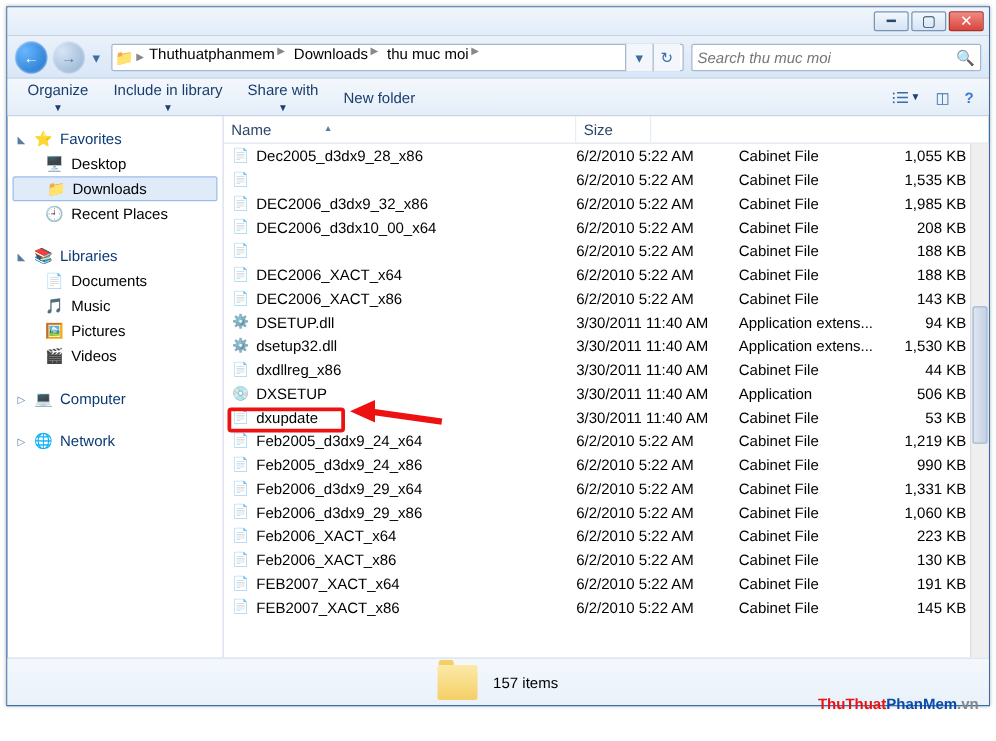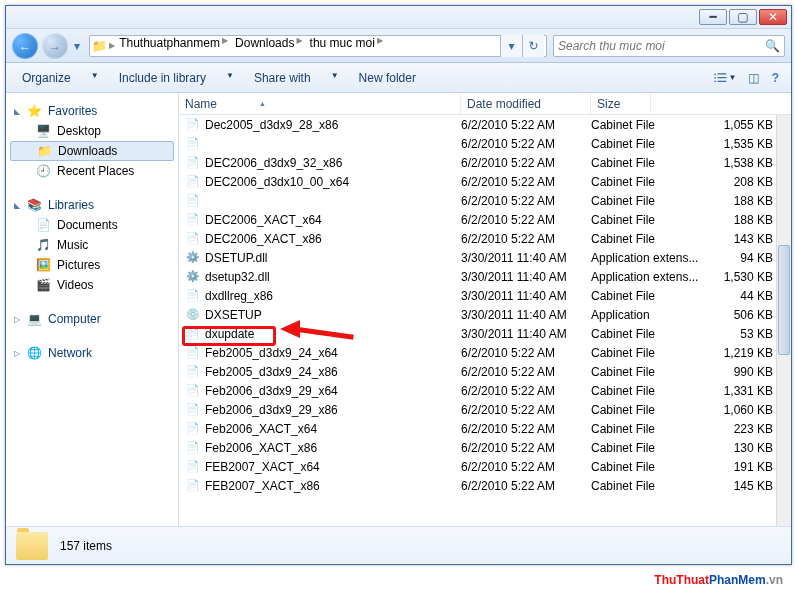--- a/index.html
+++ b/index.html
@@ -16,21 +16,21 @@
 .chev { width: 10px; text-align: center; color: #3a6ea5; margin-right: 4px; }
 .addrbox { flex: 1; height: 22px; border: 1px solid #a6b8cf; background: #fff; display: flex; align-items: center; padding: 0 2px; border-radius: 2px; }
 .crumb { padding: 0 3px; display: flex; gap: 1px; height: 100%; }
 .crumbsep { color: #888; font-size: 8px; padding: 0 1px; }
 .addrctl { width: 22px; height: 22px; border-left: 1px solid #a6b8cf; background: #f3f6fb; display: flex; align-items: center; justify-content: center; color: #3a6ea5; }
 .searchbox { width: 232px; height: 22px; border: 1px solid #a6b8cf; background: #fff; display: flex; align-items: center; padding: 0 4px; border-radius: 2px; margin-left: 3px; }
 .searchbox input { border: 0; flex: 1; font-style: italic; color: #888; outline: none; }
 .searchbox .sicon { color: #3a6ea5; }
 
 .toolbar { height: 30px; background: linear-gradient(#f4f8fd,#e4edf8); border-bottom: 1px solid #c5d3e5; display: flex; align-items: center; padding: 0 8px; gap: 4px; }
-.tbtn { padding: 3px 8px; color: #1a3e6e; display: flex; align-items: flex-start; gap: 20px; border-radius: 2px; }
+.tbtn { padding: 3px 8px; color: #1a3e6e; display: flex; align-items: center; gap: 3px; border-radius: 2px; flex-direction: column; }
 .tdrop { font-size: 8px; color: #1a3e6e; }
 .tspacer { flex: 1; }
 .ticon { padding: 2px 4px; color: #3a6ea5; display: flex; align-items: center; gap: 1px; }
 
 .body { flex: 1; display: flex; min-height: 0; }
 .nav { width: 173px; border-right: 1px solid #d6dee9; padding: 8px 0 0 0; overflow-y: auto; }
 .navgrp { margin-bottom: 14px; }
 .navhdr, .navitem { display: flex; align-items: center; height: 20px; padding: 0 6px 0 14px; gap: 5px; }
 .navhdr { color: #0b3a74; padding-left: 8px; }
 .navhdr .tri { font-size: 8px; color: #5b7ca1; width: 8px; }
@@ -48,30 +48,30 @@
 .fdate { width: 130px; }
 .ftype { width: 120px; }
 .fsize { width: 78px; text-align: right; padding-right: 16px; }
 .fileico { width: 16px; height: 16px; display: inline-flex; align-items: center; justify-content: center; font-size: 11px; }
 .cab { color: #c59b4e; }
 .dll { color: #6a90c0; }
 .app { color: #4a7cc2; }
 .vscroll { position: absolute; right: 0; top: 0; bottom: 0; width: 15px; background: #efefef; border-left: 1px solid #dadee4; }
 .thumb { position: absolute; left: 1px; right: 1px; top: 130px; height: 110px; background: linear-gradient(90deg,#dfe6f0,#c3d1e5); border: 1px solid #9db3ce; border-radius: 2px; }
 
-.status { height: 38px; border-top: 1px solid #d6dee9; background: linear-gradient(#f4f8fd,#e9f1fa); display: flex; align-items: center; padding: 0 10px; gap: 12px; }
+.status { height: 38px; border-top: 1px solid #d6dee9; background: linear-gradient(#f4f8fd,#e9f1fa); display: flex; align-items: center; padding: 0 10px; gap: 12px; justify-content: center; }
 .bigfolder { width: 32px; height: 28px; background: linear-gradient(#fce9a8,#f4cf66); border-radius: 2px 2px 2px 2px; position: relative; }
 .bigfolder::before { content: ""; position: absolute; top: -4px; left: 1px; width: 12px; height: 4px; background: #f4cf66; border-radius: 2px 2px 0 0; }
 
 .annot-box { position: absolute; border: 3px solid #e11; border-radius: 3px; pointer-events: none; }
 .annot-arrow { position: absolute; pointer-events: none; }
 .annot-arrow .line { position: absolute; height: 5px; background: #e11; }
 .annot-arrow .head { position: absolute; width: 0; height: 0; border-top: 9px solid transparent; border-bottom: 9px solid transparent; border-right: 20px solid #e11; }
 
-.watermark { position: absolute; right: 14px; bottom: 4px; font-size: 20px; font-weight: bold; font-family: Arial, sans-serif; }
+.watermark { position: absolute; right: 14px; bottom: 20px; font-size: 20px; font-weight: bold; font-family: Arial, sans-serif; }
 .wm1 { color: #e11; }
 .wm2 { color: #0a4aa8; }
 .wm3 { color: #888; }
 </style>
 </head>
 <body>
 
 <div class="window">
   <div class="titlebar">
     <div class="winbtn">
@@ -208,23 +208,20 @@
           </div>
       </div>
     </div>
 
     <div class="files">
       <div class="colhdr">
         <div class="colh" style="width:282px">
             <span>Name</span> 
             <span class="sortarr" style="margin-left:40px">▲</span>
           </div>
-        <div class="colh" style="width:130px">
-            <span>Date modified</span>
-          </div>
         <div class="colh" style="width:60px">
             <span>Size</span>
           </div>
       </div>
       <div class="filelist" id="filelist">
         <div class="frow">
             <span class="fname">
               <span class="fileico cab">📄</span>
               <span>Dec2005_d3dx9_28_x86</span>
             </span>
@@ -240,21 +237,21 @@
             <span class="ftype">Cabinet File</span>
             <span class="fsize">1,535 KB</span>
           </div>
           <div class="frow">
             <span class="fname">
               <span class="fileico cab">📄</span>
               <span>DEC2006_d3dx9_32_x86</span>
             </span>
             <span class="fdate">6/2/2010 5:22 AM</span>
             <span class="ftype">Cabinet File</span>
-            <span class="fsize">1,538 KB</span>
+            <span class="fsize">1,985 KB</span>
           </div>
           <div class="frow">
             <span class="fname">
               <span class="fileico cab">📄</span>
               <span>DEC2006_d3dx10_00_x64</span>
             </span>
             <span class="fdate">6/2/2010 5:22 AM</span>
             <span class="ftype">Cabinet File</span>
             <span class="fsize">208 KB</span>
           </div>

